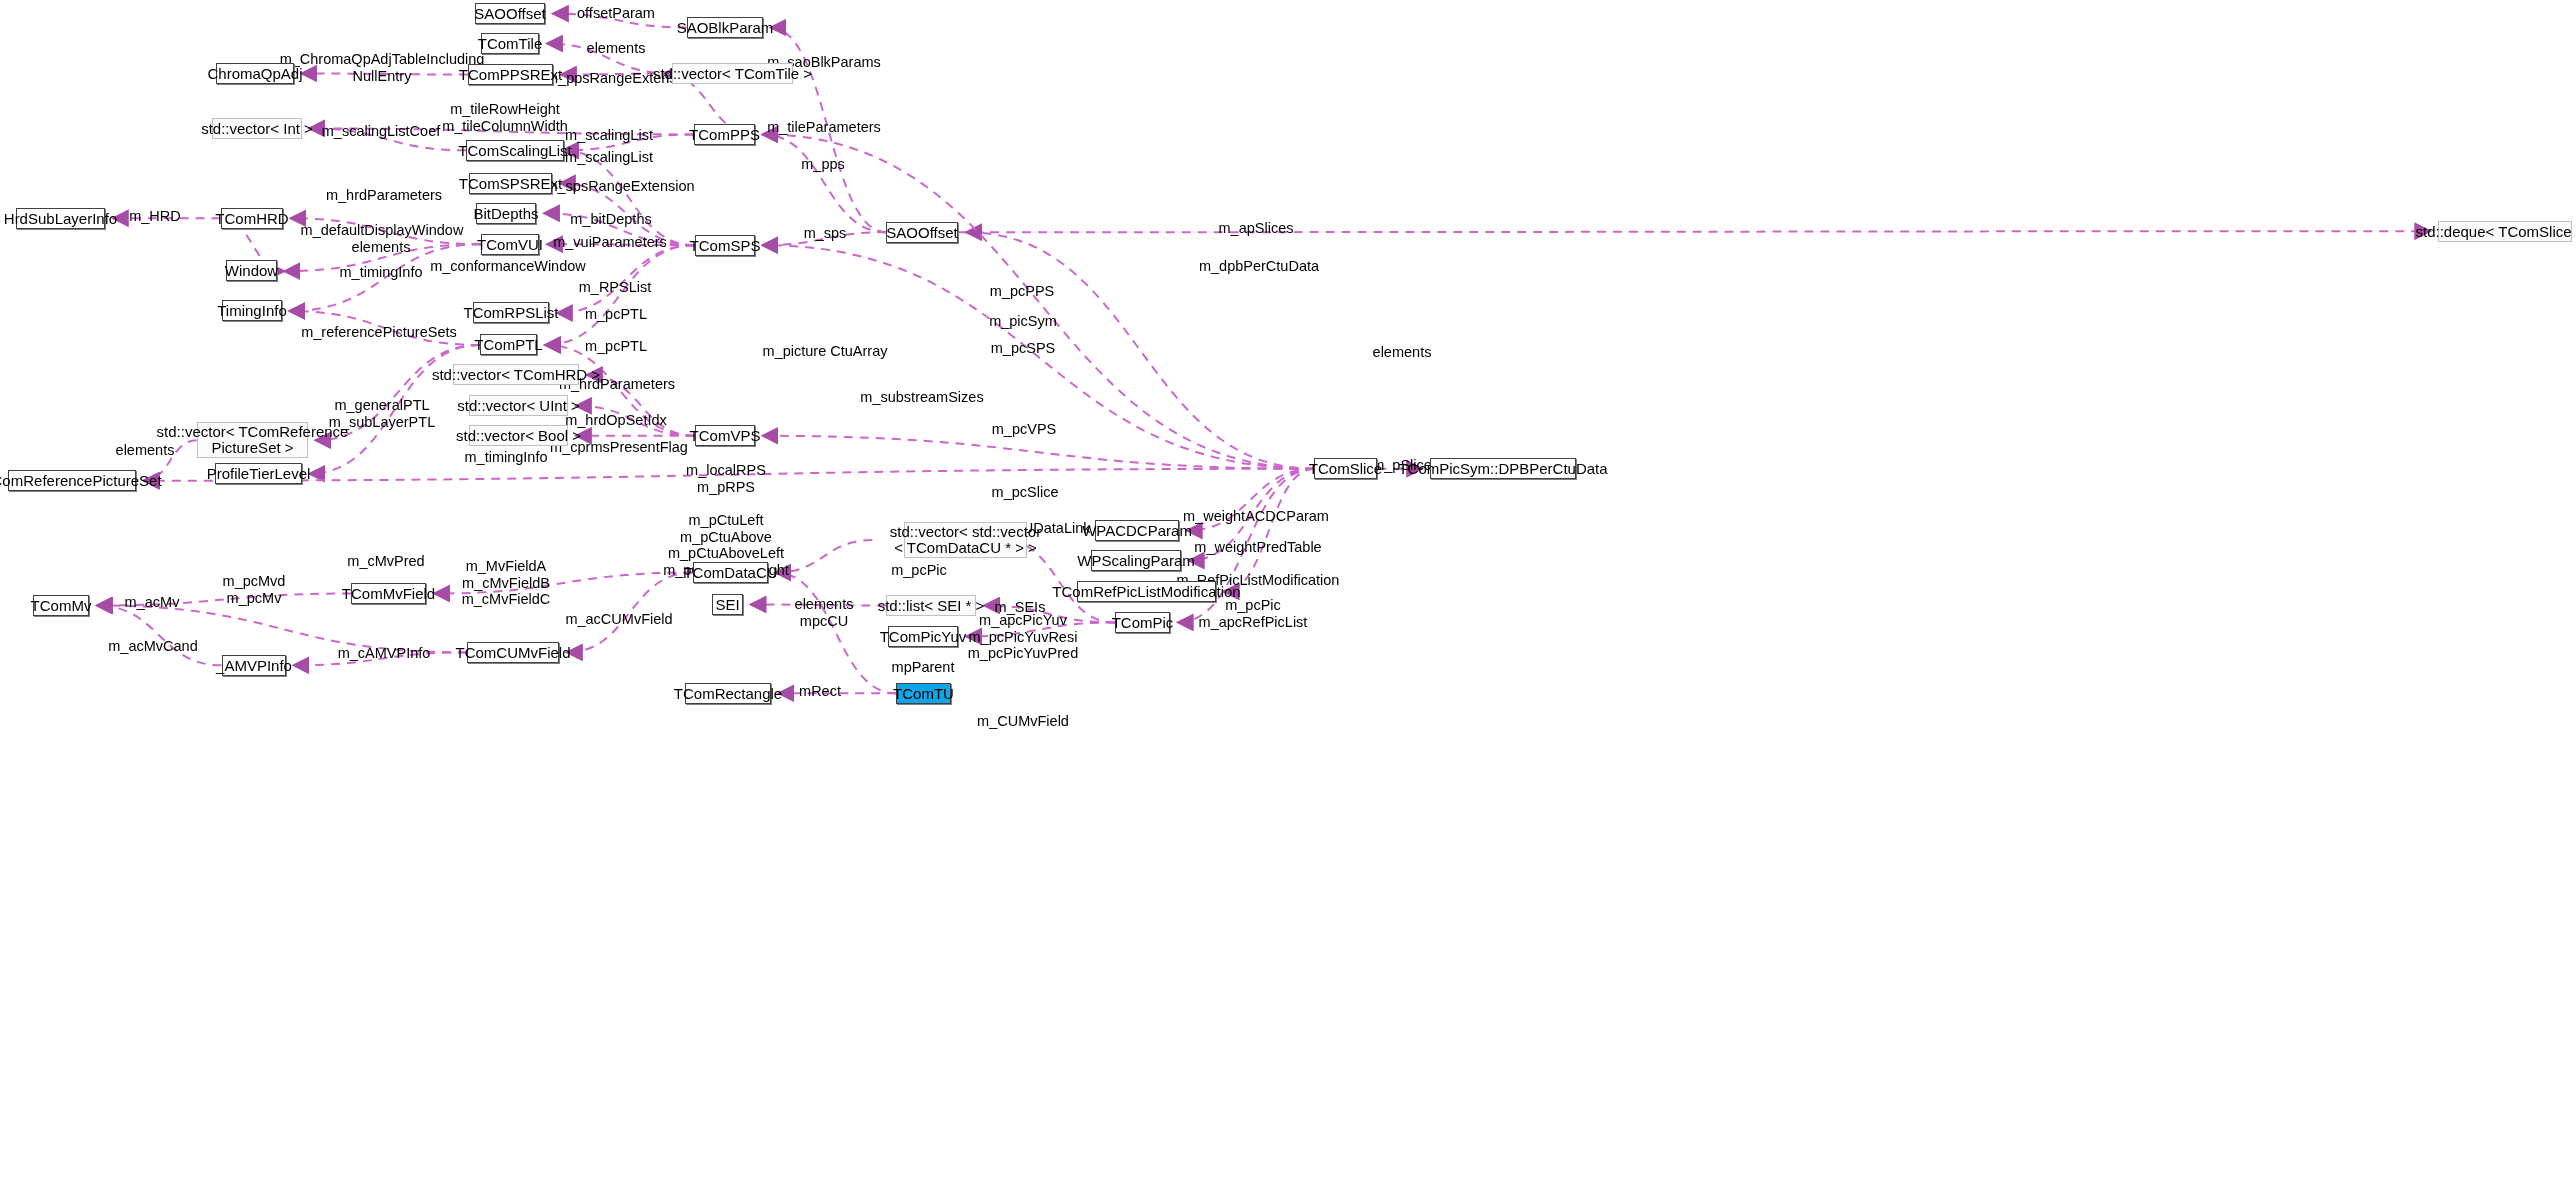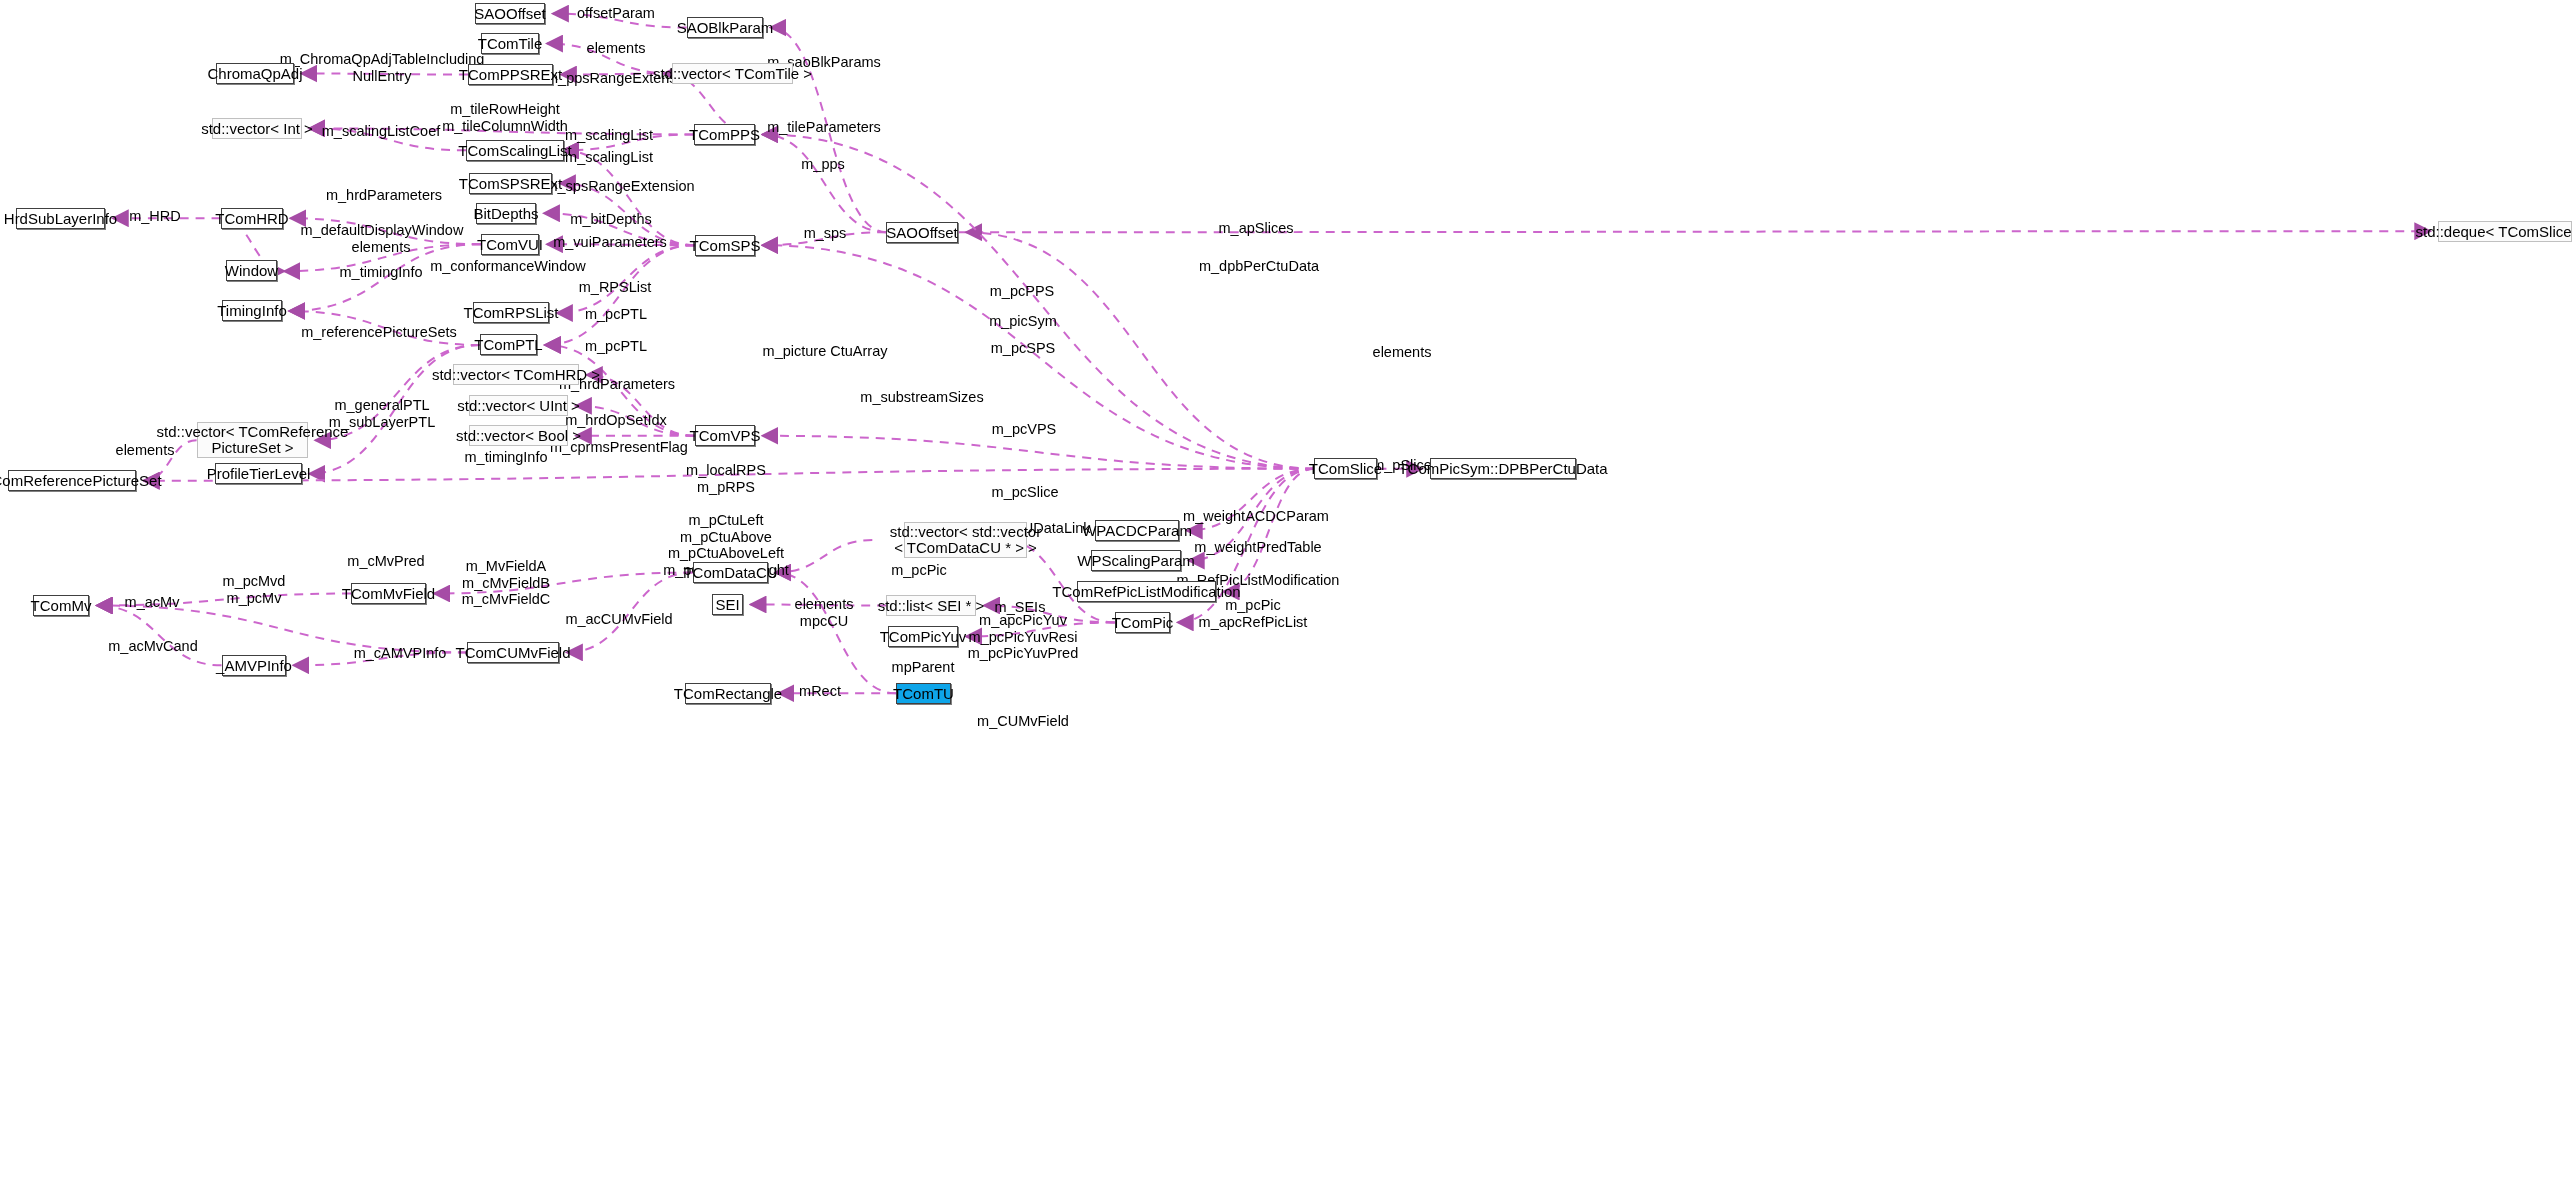--- a/index.html
+++ b/index.html
@@ -153,21 +153,21 @@
       <div class="edgelabel" style="left: 824px; top: 596px;">elements
 mpcCU</div>
       <div class="edgelabel" style="left: 1020px; top: 599px;">m_SEIs</div>
       <div class="edgelabel" style="left: 1253px; top: 597px;">m_pcPic
 m_apcRefPicList</div>
       <div class="edgelabel" style="left: 619px; top: 611px;">m_acCUMvField</div>
       <div class="edgelabel" style="left: 1023px; top: 612px;">m_apcPicYuv
 m_pcPicYuvResi
 m_pcPicYuvPred</div>
       <div class="edgelabel" style="left: 153px; top: 638px;">m_acMvCand</div>
-      <div class="edgelabel" style="left: 384px; top: 645px; margin-left: 16px;">m_cAMVPInfo</div>
+      <div class="edgelabel" style="left: 384px; top: 645px;">m_cAMVPInfo</div>
       <div class="edgelabel" style="left: 923px; top: 659px;">mpParent</div>
       <div class="edgelabel" style="left: 820px; top: 683px;">mRect</div>
       <div class="edgelabel" style="left: 1023px; top: 713px;">m_CUMvField</div>
     </div>
   <div id="nodes">
       <div class="node cls" style="left: 475px; top: 3px; width: 70px; height: 21px;">SAOOffset</div>
       <div class="node cls" style="left: 687px; top: 17px; width: 76px; height: 21px;">SAOBlkParam</div>
       <div class="node cls" style="left: 481px; top: 33px; width: 58px; height: 21px;">TComTile</div>
       <div class="node cls" style="left: 216px; top: 63px; width: 78px; height: 21px;">ChromaQpAdj</div>
       <div class="node cls" style="left: 468px; top: 64px; width: 85px; height: 21px;">TComPPSRExt</div>

